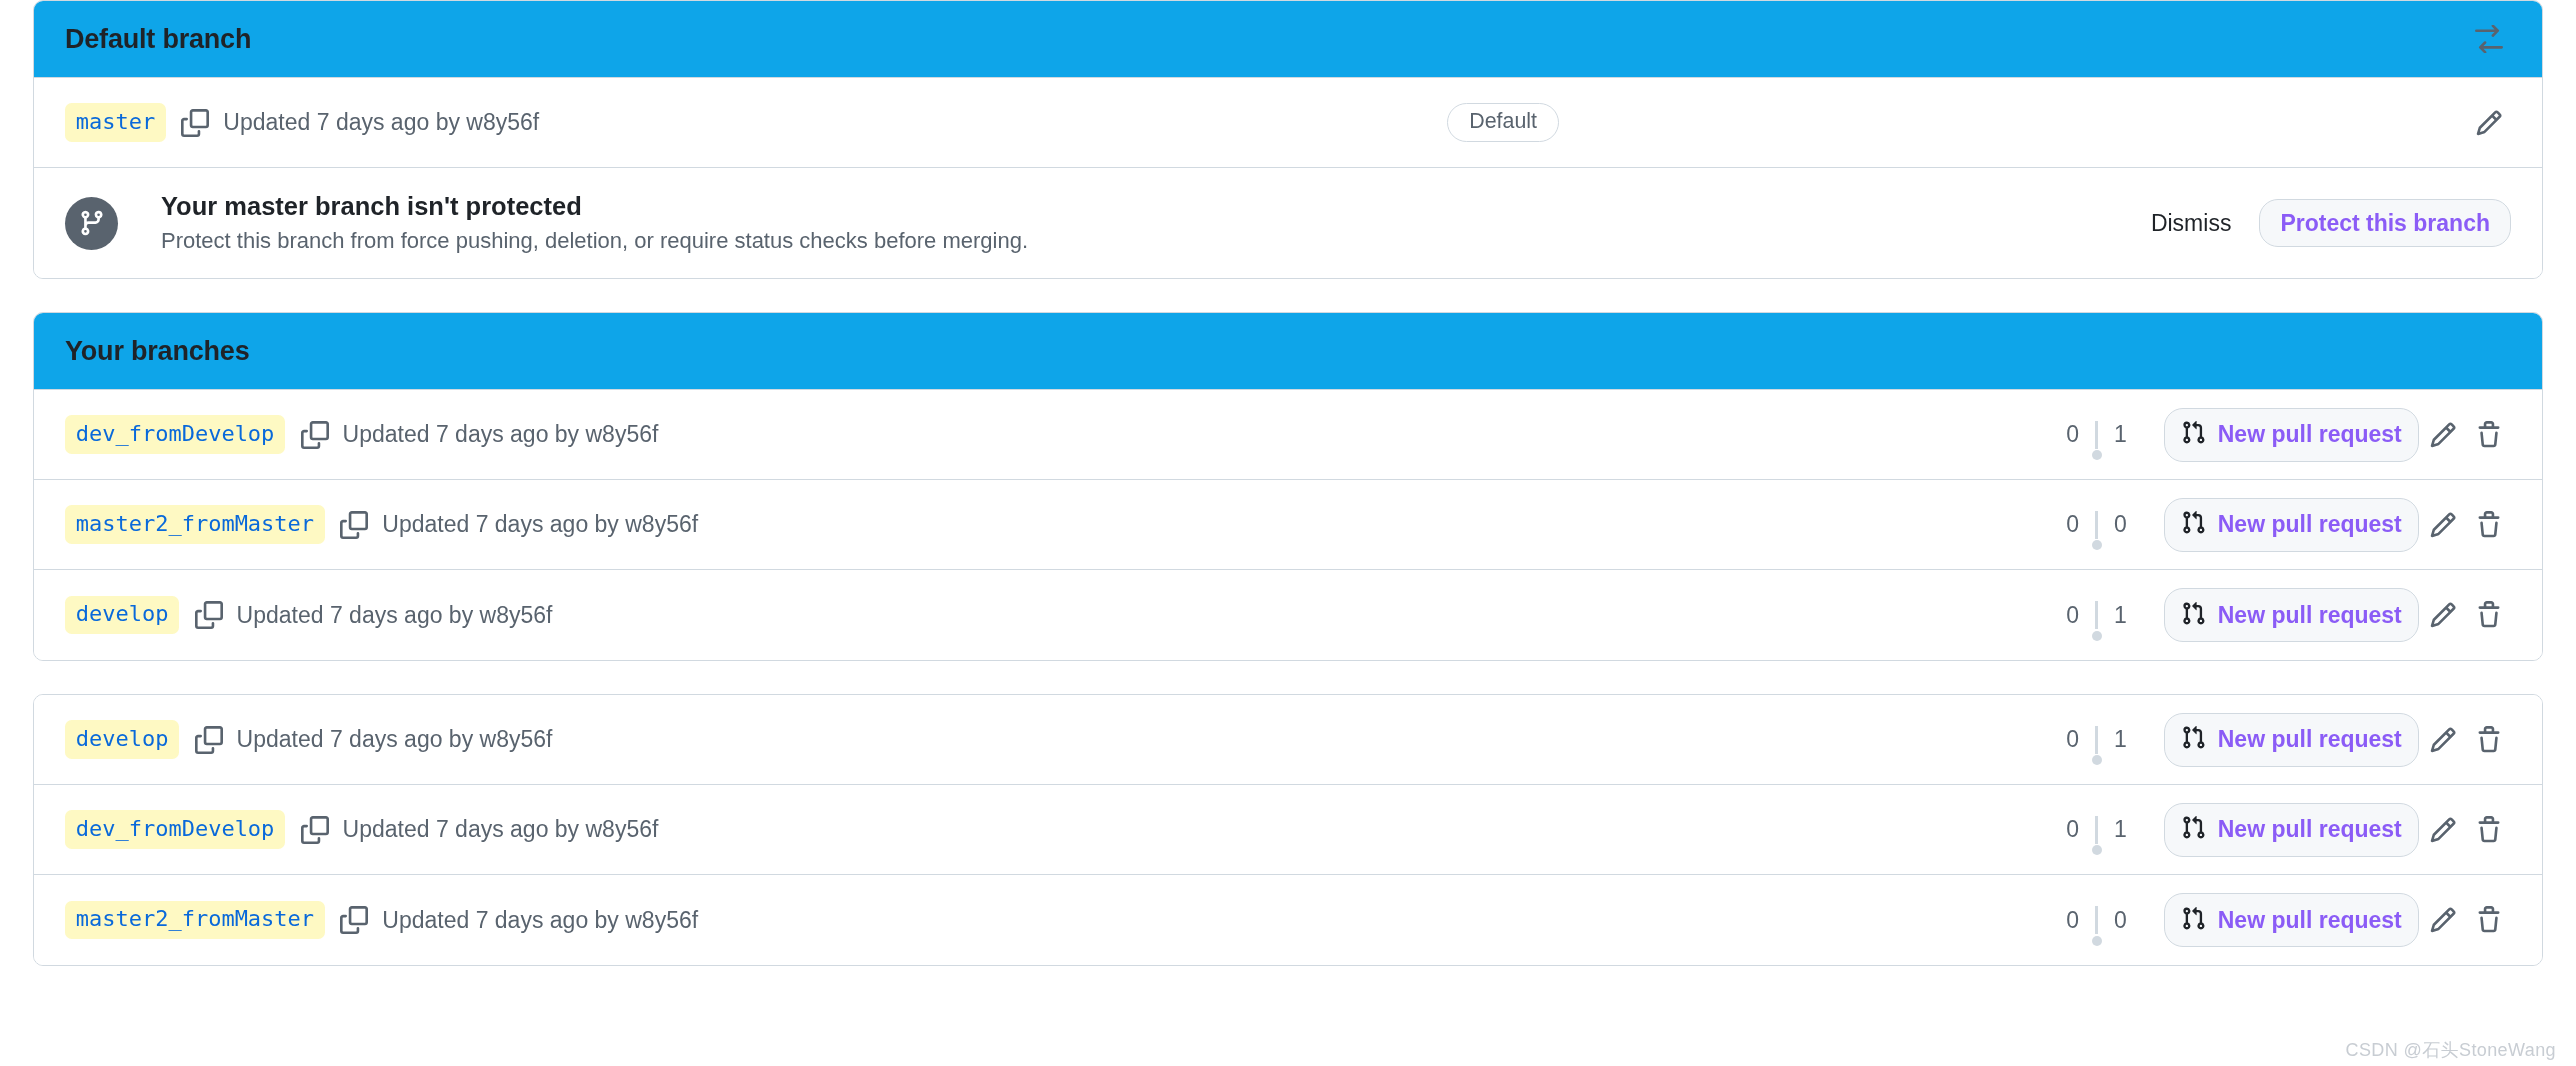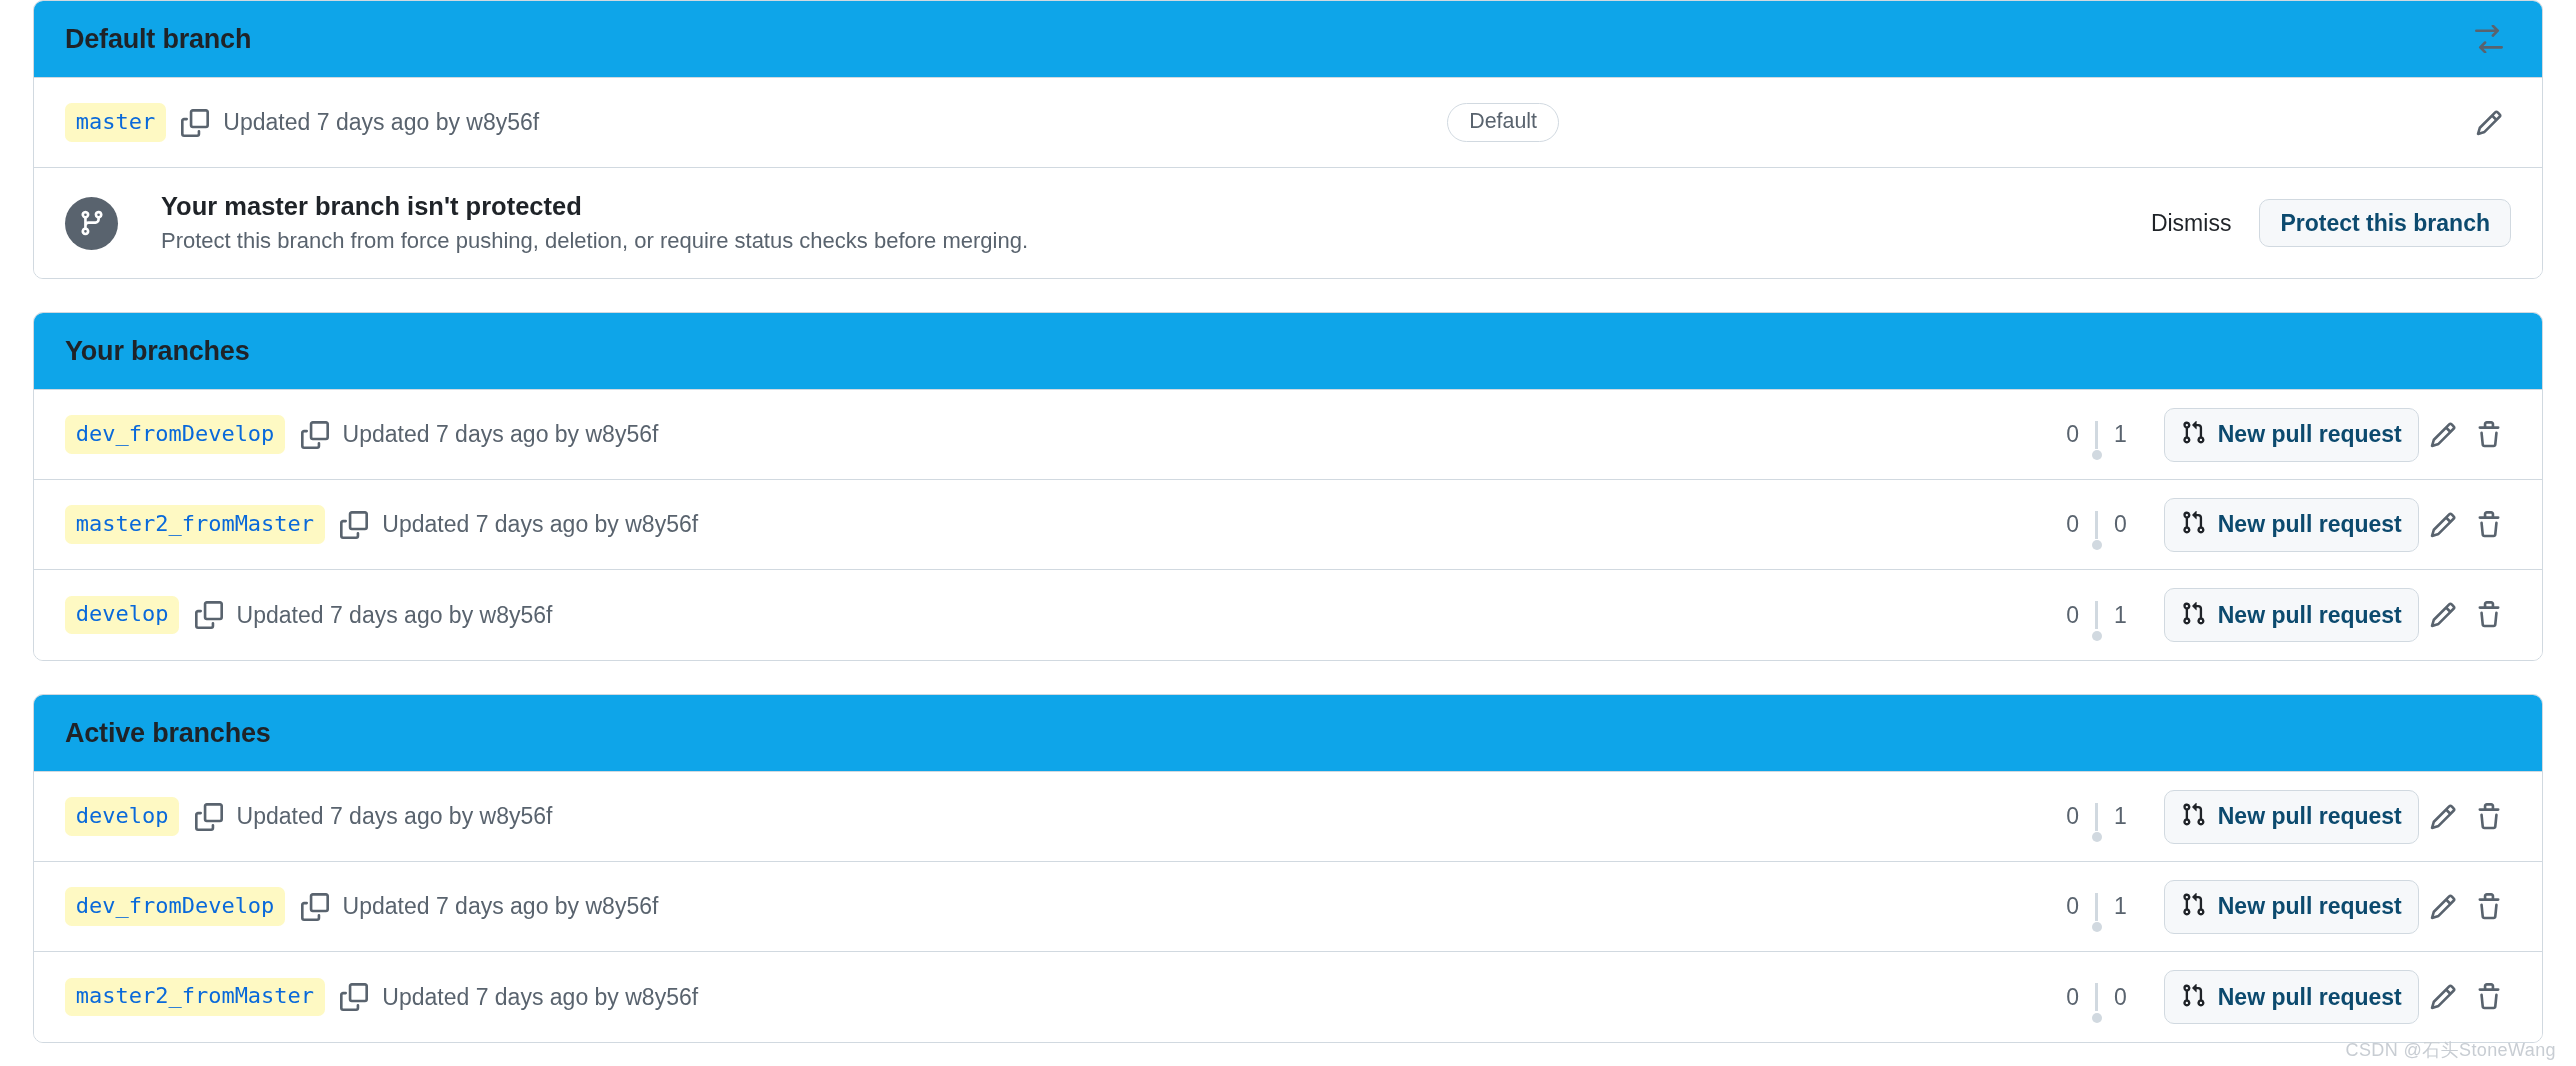--- a/index.html
+++ b/index.html
@@ -125,22 +125,22 @@
     background: #d1d9e0;
   }
 
   
   .btn {
     display: inline-flex;
     align-items: center;
     gap: 11.5px;
     background: #f6f8fa;
     border: 1.6px solid #d1d9e0;
-    border-radius: 10px;
-    color: #0c4a6e;
+    border-radius: 19px;
+    color: #8b5cf6;
     font-size: 23px;
     font-weight: 600;
     font-family: "Liberation Sans", sans-serif;
     padding: 11.5px 20px;
     white-space: nowrap;
     cursor: pointer;
     line-height: 1;
   }
   .btn-pr { width: 255px; justify-content: center; }
 
@@ -373,23 +373,20 @@
         <span class="icon-btn">
           <svg width="28" height="28" viewBox="0 0 16 16" fill="#59636e" aria-hidden="true">
               <path d="M11 1.75V3h2.25a.75.75 0 0 1 0 1.5H2.75a.75.75 0 0 1 0-1.5H5V1.75C5 .784 5.784 0 6.75 0h2.5C10.216 0 11 .784 11 1.75ZM4.496 6.675l.66 6.6a.25.25 0 0 0 .249.225h5.19a.25.25 0 0 0 .249-.225l.66-6.6a.75.75 0 0 1 1.492.149l-.66 6.6A1.748 1.748 0 0 1 10.595 15h-5.19a1.75 1.75 0 0 1-1.741-1.575l-.66-6.6a.75.75 0 1 1 1.492-.15ZM6.5 1.75V3h3V1.75a.25.25 0 0 0-.25-.25h-2.5a.25.25 0 0 0-.25.25Z"></path>
             </svg>
         </span>
       </div>
     </div>
   </div>
 
   <div class="card section" id="section-active">
-    <div class="card-header">
-      <h2>Active branches</h2>
-    </div>
 
     <div class="branch-row">
       <span class="branch-chip">develop</span>
       <span class="copy-btn">
         <svg width="28" height="28" viewBox="0 0 16 16" fill="#59636e" aria-hidden="true">
             <path d="M0 6.75C0 5.784.784 5 1.75 5h1.5a.75.75 0 0 1 0 1.5h-1.5a.25.25 0 0 0-.25.25v7.5c0 .138.112.25.25.25h7.5a.25.25 0 0 0 .25-.25v-1.5a.75.75 0 0 1 1.5 0v1.5A1.75 1.75 0 0 1 9.25 16h-7.5A1.75 1.75 0 0 1 0 14.25Z"></path>
             <path d="M5 1.75C5 .784 5.784 0 6.75 0h7.5C15.216 0 16 .784 16 1.75v7.5A1.75 1.75 0 0 1 14.25 11h-7.5A1.75 1.75 0 0 1 5 9.25Zm1.75-.25a.25.25 0 0 0-.25.25v7.5c0 .138.112.25.25.25h7.5a.25.25 0 0 0 .25-.25v-7.5a.25.25 0 0 0-.25-.25Z"></path>
           </svg>
       </span>
       <span class="meta">Updated 7 days ago by w8y56f</span>

